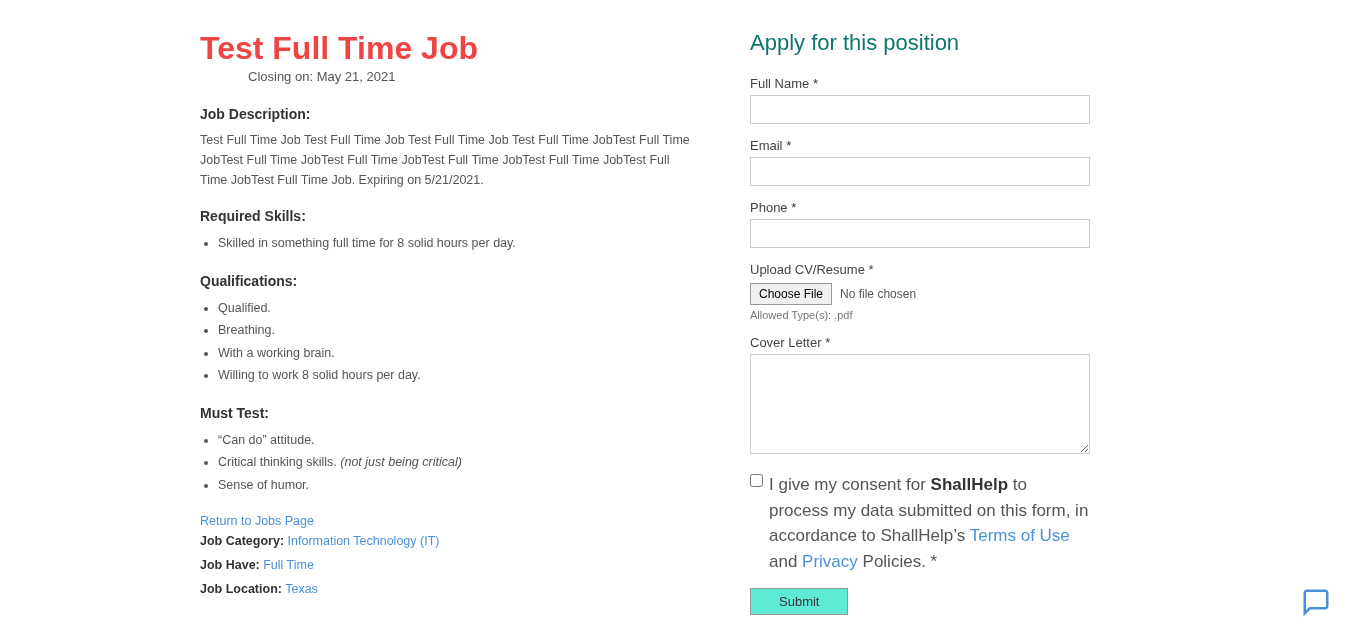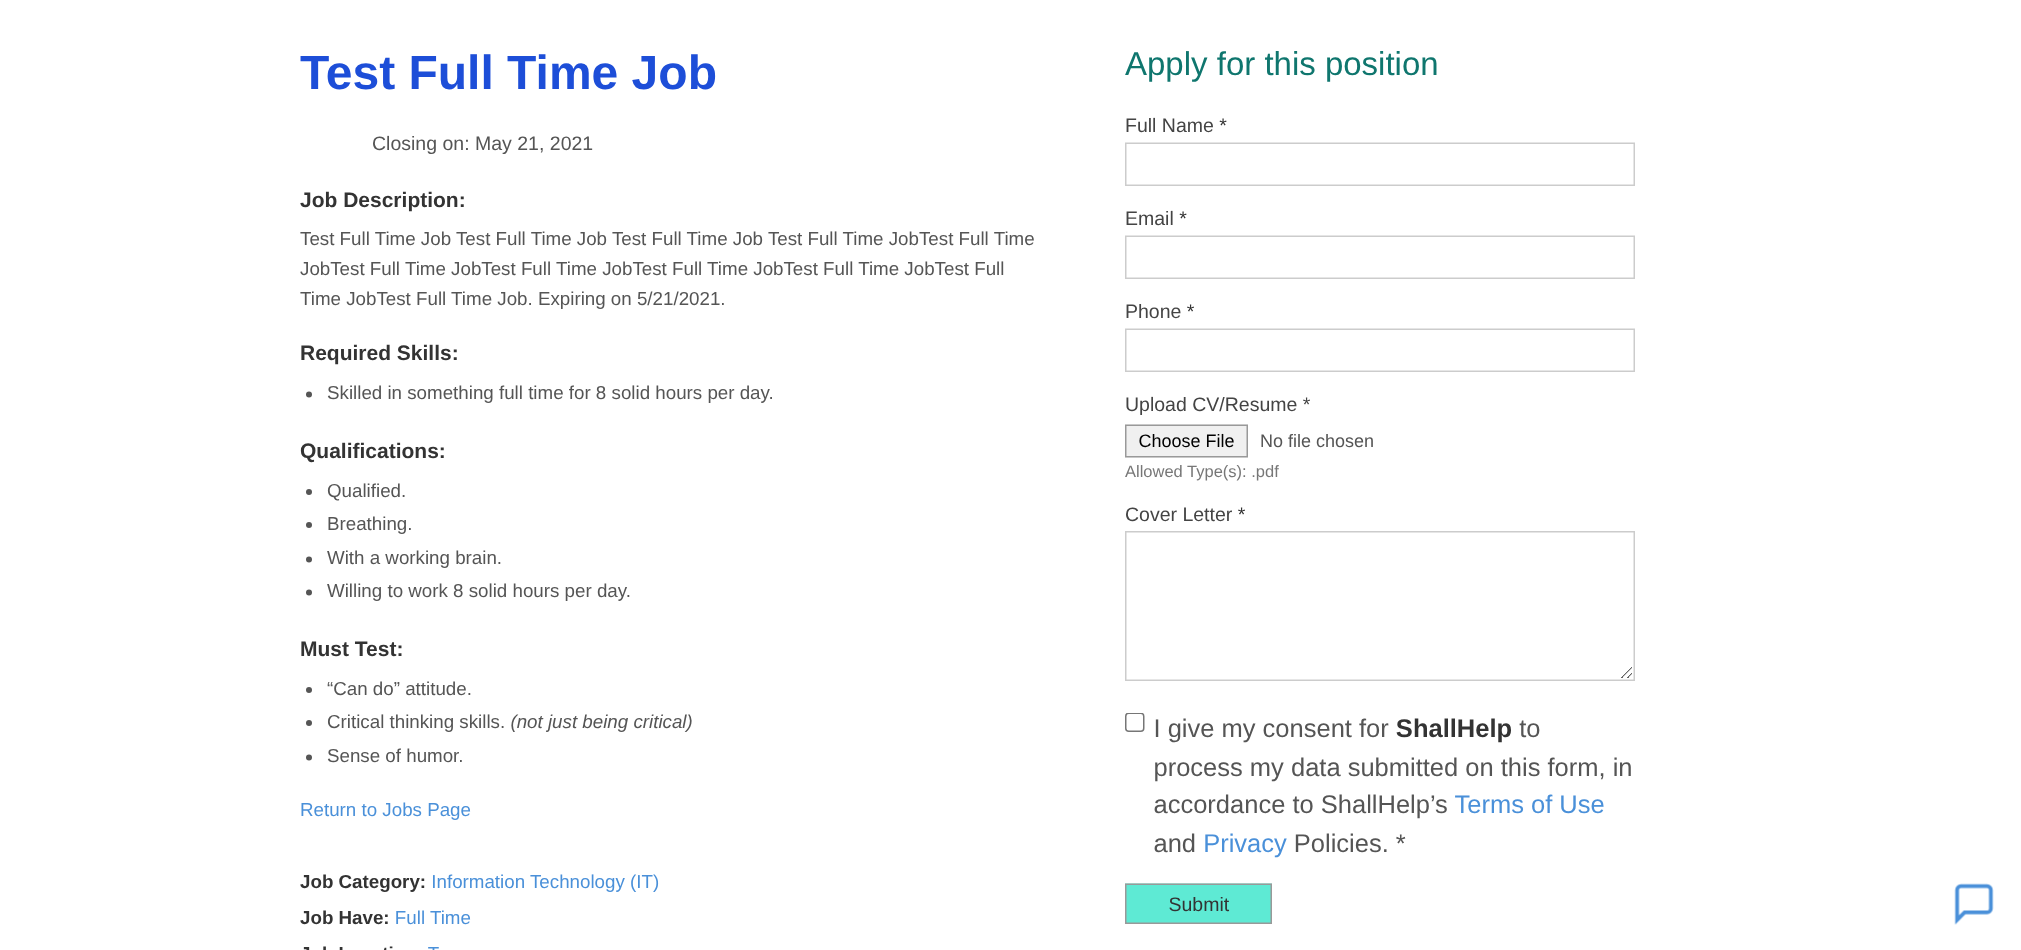--- a/index.html
+++ b/index.html
@@ -21,22 +21,22 @@
       max-width: 490px;
     }
     .right-column {
       width: 340px;
       flex-shrink: 0;
     }
     .job-title {
       font-family: Arial, sans-serif;
       font-size: 32px;
       font-weight: bold;
-      color: #1d4ed8;
-      margin-bottom: 21px;
+      color: #ef4444;
+      margin-bottom: 2px;
       margin-top: 10px;
     }
     .closing-date {
       font-family: Arial, sans-serif;
       font-size: 13px;
       color: #555;
       margin-bottom: 22px;
     }
     .closing-date strong {
       font-weight: normal;
@@ -72,21 +72,21 @@
       font-style: italic;
       font-family: Arial, sans-serif;
     }
     .return-link {
       color: #4a90d9;
       text-decoration: none;
       font-family: Arial, sans-serif;
       font-size: 12.5px;
       display: block;
       margin-top: 18px;
-      margin-bottom: 30px;
+      margin-bottom: 2px;
     }
     .meta-info {
       font-family: Arial, sans-serif;
       font-size: 12.5px;
       color: #555;
       line-height: 1.9;
     }
     .meta-info strong {
       font-weight: bold;
       color: #333;

